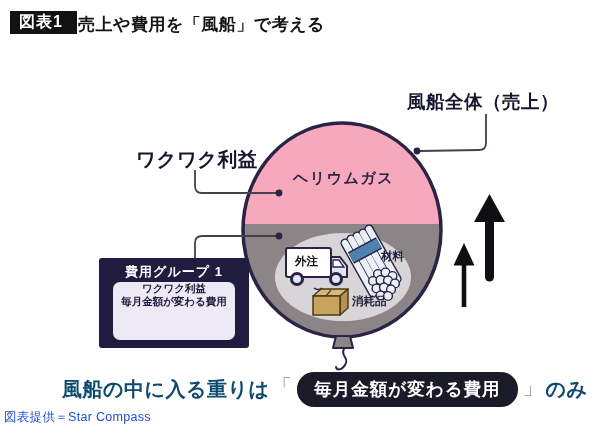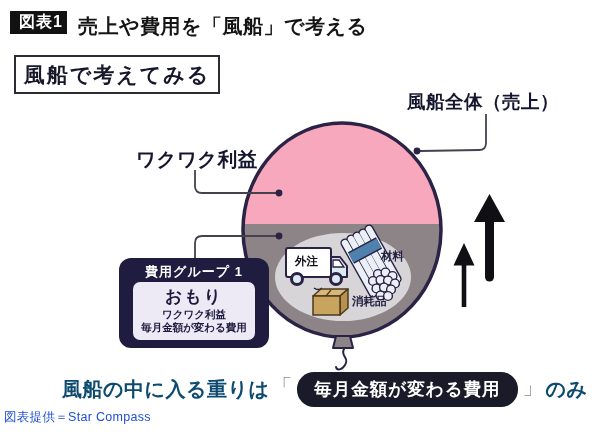--- a/index.html
+++ b/index.html
@@ -5,25 +5,25 @@
   html,body{margin:0;padding:0;background:#e8e8e8;}
   .canvas{
     position:relative;width:600px;height:434px;background:#ffffff;
     font-family:"Liberation Sans",sans-serif;overflow:hidden;
   }
   .abs{position:absolute;}
 
   
   .hdr-badge{
     position:absolute;left:10px;top:11px;background:#121212;color:#fff;
-    font-size:16px;font-weight:bold;padding:3px 4px 4px 9px;line-height:1;
+    font-size:16px;font-weight:bold;padding:3px 14px 4px 9px;line-height:1;
     letter-spacing:1px;
   }
   .hdr-title{
-    position:absolute;left:78px;top:13px;color:#141414;font-size:20px;
+    position:absolute;left:78px;top:13px;color:#141414;font-size:17px;
     font-weight:bold;letter-spacing:0.5px;
   }
 
   
   .subtitle-box{
     position:absolute;left:14px;top:55px;width:202px;height:35px;
     border:2px solid #2c2c34;display:flex;align-items:center;justify-content:center;
     font-family:"Liberation Serif",serif;font-weight:bold;font-size:21px;
     color:#17172a;letter-spacing:2px;background:#fff;
   }
@@ -33,21 +33,21 @@
   .lbl-total{left:407px;top:89px;font-size:18.5px;letter-spacing:0.5px;}
   .lbl-profit{left:136px;top:146px;font-size:19.5px;letter-spacing:0.5px;}
   .lbl-gas{left:293px;top:169px;font-size:15px;color:#2b2345;letter-spacing:1.5px;}
   .lbl-truck{left:295px;top:254px;font-size:11.5px;color:#101018;}
   .lbl-pipes{left:381px;top:249px;font-size:11.5px;color:#232040;text-align:center;}
   .lbl-box{left:352px;top:294px;font-size:11.5px;color:#232040;}
 
   
   .cost-box{
     position:absolute;left:99px;top:258px;width:150px;height:90px;
-    background:#1f1c40;border-radius:12px;margin-left:20px;
+    background:#1f1c40;border-radius:3px;
   }
   .cost-box-header{
     text-align:center;color:#ffffff;font-size:13px;font-weight:bold;
     padding-top:5px;letter-spacing:1px;
   }
   .cost-box-inner{
     position:absolute;left:14px;right:14px;top:24px;bottom:8px;
     background:#ede9f5;border-radius:7px;text-align:center;color:#1d1a3e;
   }
   .cost-weight{font-size:17px;font-weight:bold;margin-top:3px;letter-spacing:2px;}
@@ -71,23 +71,20 @@
   }
 </style>
 </head>
 <body>
 
 <div class="canvas">
 
   <span class="hdr-badge">図表1</span>
   <span class="hdr-title">売上や費用を「風船」で考える</span>
 
-  <div class="subtitle-box">
-    <span>風船で考えてみる</span>
-  </div>
 
   <svg class="abs" style="left:0;top:0;" width="600" height="434" viewBox="0 0 600 434">
     <defs>
       <clipPath id="clipTop">
           <rect x="238" y="118" width="210" height="106"></rect>
         </clipPath>
     </defs>
 
     <g>
       <ellipse cx="342" cy="230" rx="99" ry="107" fill="#8c8487"></ellipse>
@@ -164,28 +161,28 @@
       <polygon points="489.5,194 474,222 505,222"></polygon>
     </g>
     <g fill="#0f0f14">
       <line x1="464" y1="264" x2="464" y2="307" stroke="#0f0f14" stroke-width="4.6"></line>
       <polygon points="464,243 453.5,265.5 474.5,265.5"></polygon>
     </g>
   </svg>
 
   <span class="lbl lbl-total">風船全体（売上）</span>
   <span class="lbl lbl-profit">ワクワク利益</span>
+  <span class="lbl lbl-gas">ヘリウムガス</span>
   <span class="lbl lbl-truck">外注</span>
   <span class="lbl lbl-pipes">材料</span>
   <span class="lbl lbl-box">消耗品</span>
 
   <div class="cost-box">
     <div class="cost-box-header">費用グループ 1</div>
     <div class="cost-box-inner">
-      <div class="cost-weight">おもり</div>
       <div class="cost-desc">ワクワク利益</div>
       <div class="cost-desc">毎月金額が変わる費用</div>
     </div>
   </div>
 
   <div class="bottom-line">
     <span class="bl-text">風船の中に入る重りは</span>
     <span class="bl-bracket">「</span>
     <span class="bl-pill">毎月金額が変わる費用</span>
     <span class="bl-bracket">」</span>

